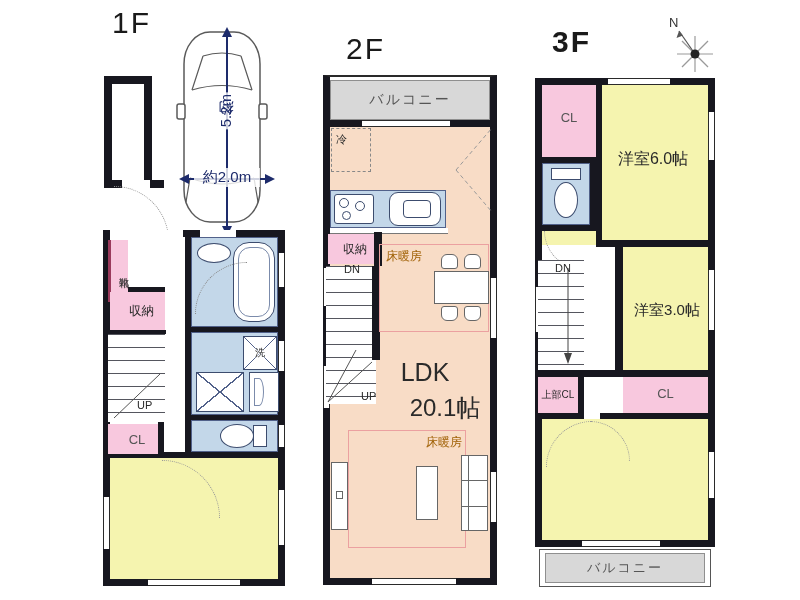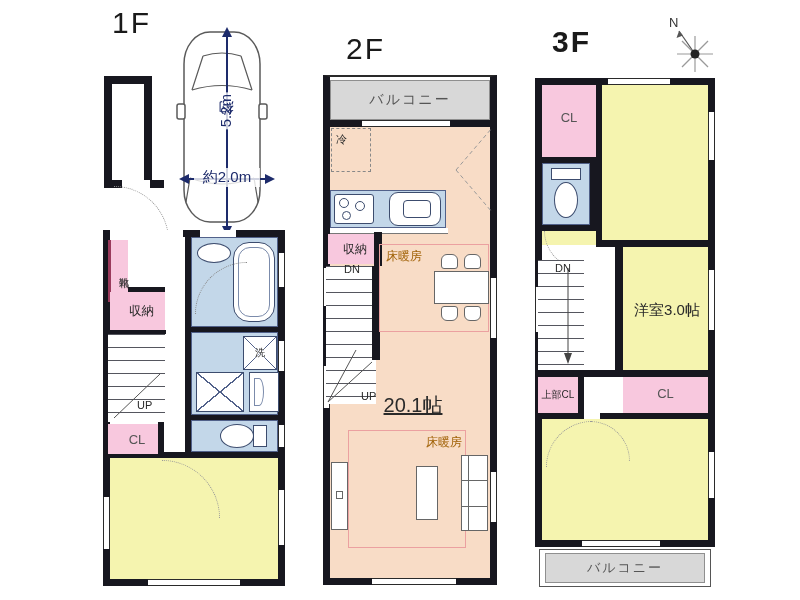--- a/index.html
+++ b/index.html
@@ -164,21 +164,22 @@
   <div class="a lbl red" style="left:386px;top:248px;font-size:12px;">床暖房</div>
   <div class="a redbox" style="left:348px;top:430px;width:118px;height:118px;"></div>
   <div class="a lbl red" style="left:352px;top:434px;width:110px;text-align:right;font-size:12px;">床暖房</div>
 
   <div class="a fix" style="left:441px;top:254px;width:17px;height:15px;border-radius:6px 6px 3px 3px;border-color:#666;"></div>
   <div class="a fix" style="left:464px;top:254px;width:17px;height:15px;border-radius:6px 6px 3px 3px;border-color:#666;"></div>
   <div class="a fix" style="left:434px;top:271px;width:55px;height:33px;border-color:#666;"></div>
   <div class="a fix" style="left:441px;top:306px;width:17px;height:15px;border-radius:3px 3px 6px 6px;border-color:#666;"></div>
   <div class="a fix" style="left:464px;top:306px;width:17px;height:15px;border-radius:3px 3px 6px 6px;border-color:#666;"></div>
 
-  <div class="a lbl ctr" style="left:366px;top:392px;width:94px;font-size:20px;text-decoration:underline;">20.1帖</div>
+  <div class="a lbl ctr" style="left:383px;top:358px;width:84px;font-size:25px;">LDK</div>
+  <div class="a lbl ctr" style="left:398px;top:392px;width:94px;font-size:24px;">20.1帖</div>
 
   <div class="a fix" style="left:331px;top:462px;width:17px;height:68px;border-color:#666;">
     <div class="a" style="left:4px;top:28px;width:7px;height:8px;border:1px solid #666;"></div>
   </div>
   <div class="a fix" style="left:416px;top:466px;width:22px;height:54px;border-color:#666;"></div>
   <div class="a fix" style="left:461px;top:455px;width:27px;height:76px;border-color:#666;">
     <div class="a" style="left:0;top:24px;width:100%;height:1px;background:#666;"></div>
     <div class="a" style="left:0;top:50px;width:100%;height:1px;background:#666;"></div>
     <div class="a" style="left:0;top:0;width:7px;height:100%;border-right:1px solid #666;"></div>
   </div>
@@ -198,20 +199,21 @@
     <text x="3" y="13" font-size="13" fill="#333">N</text>
   </svg>
 
   <div class="a" style="left:535px;top:78px;width:180px;height:469px;border:7px solid #17171f;background:#fff;"></div>
 
   <div class="a yellow" style="left:542px;top:85px;width:166px;height:160px;"></div>
   <div class="a pink" style="left:542px;top:85px;width:54px;height:72px;"></div>
   <div class="a lbl ctr" style="left:542px;top:110px;width:54px;font-size:13px;color:#555;">CL</div>
   <div class="a wall" style="left:596px;top:85px;width:6px;height:160px;"></div>
   <div class="a wall" style="left:542px;top:157px;width:54px;height:6px;"></div>
+  <div class="a lbl ctr" style="left:594px;top:149px;width:118px;font-size:16px;">洋室6.0帖</div>
 
   <div class="a blue" style="left:542px;top:163px;width:48px;height:62px;"></div>
   <div class="a fix" style="left:551px;top:168px;width:30px;height:12px;"></div>
   <div class="a fix" style="left:554px;top:182px;width:24px;height:36px;border-radius:50%;"></div>
   <div class="a wall" style="left:590px;top:163px;width:6px;height:62px;"></div>
   <div class="a wall" style="left:542px;top:225px;width:54px;height:6px;"></div>
   <div class="a" style="left:544px;top:231px;width:38px;height:38px;border:1.3px dotted #999;border-right:none;border-top:none;border-radius:0 0 0 100%;"></div>
 
   <div class="a win-h" style="left:608px;top:78px;width:62px;"></div>
   <div class="a win-v" style="left:708px;top:112px;height:48px;"></div>

